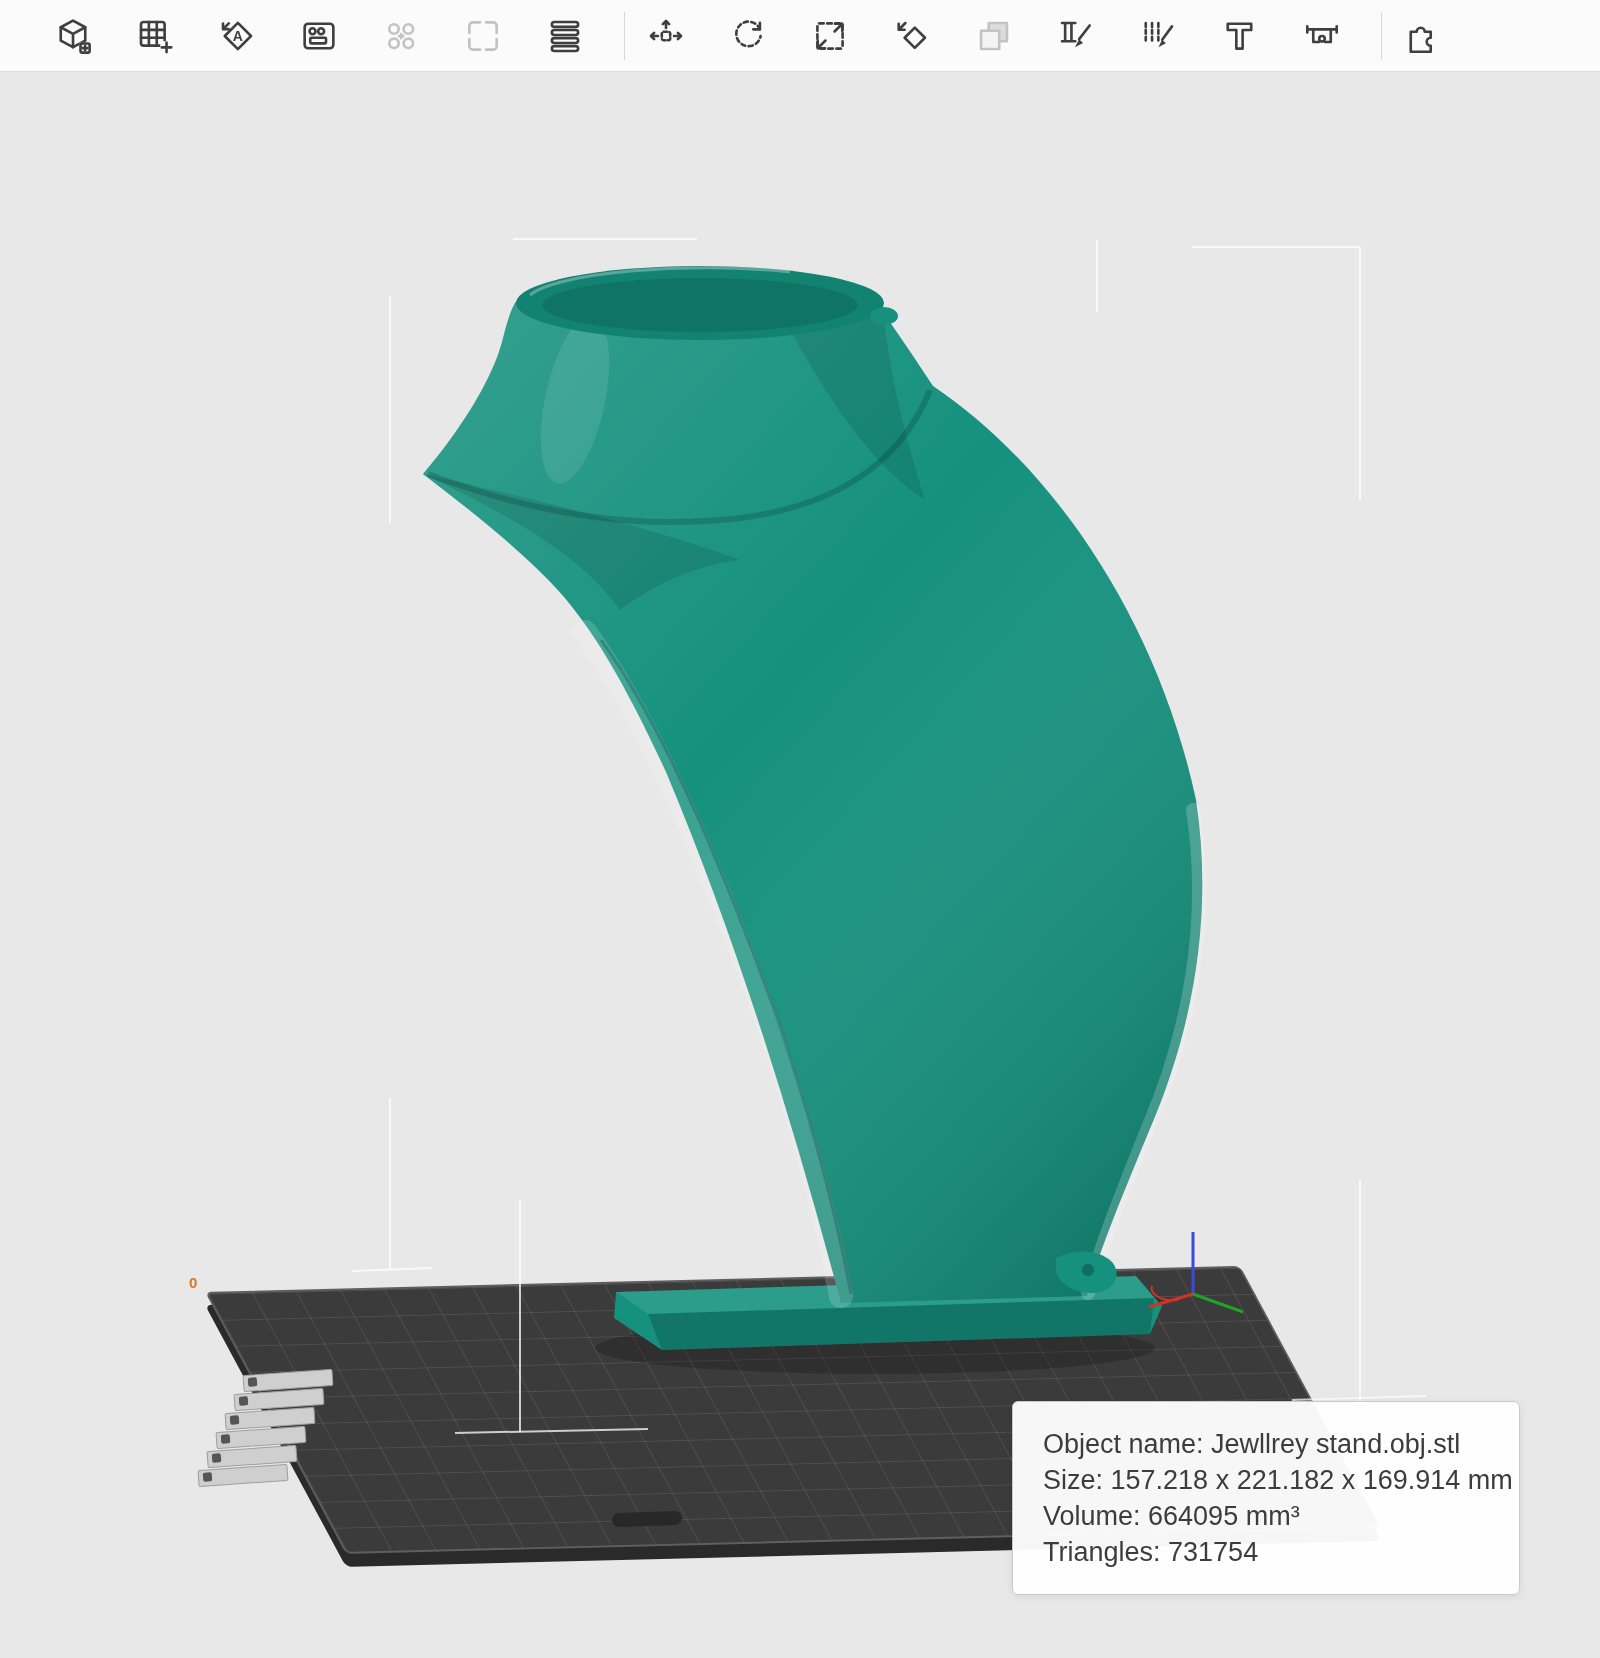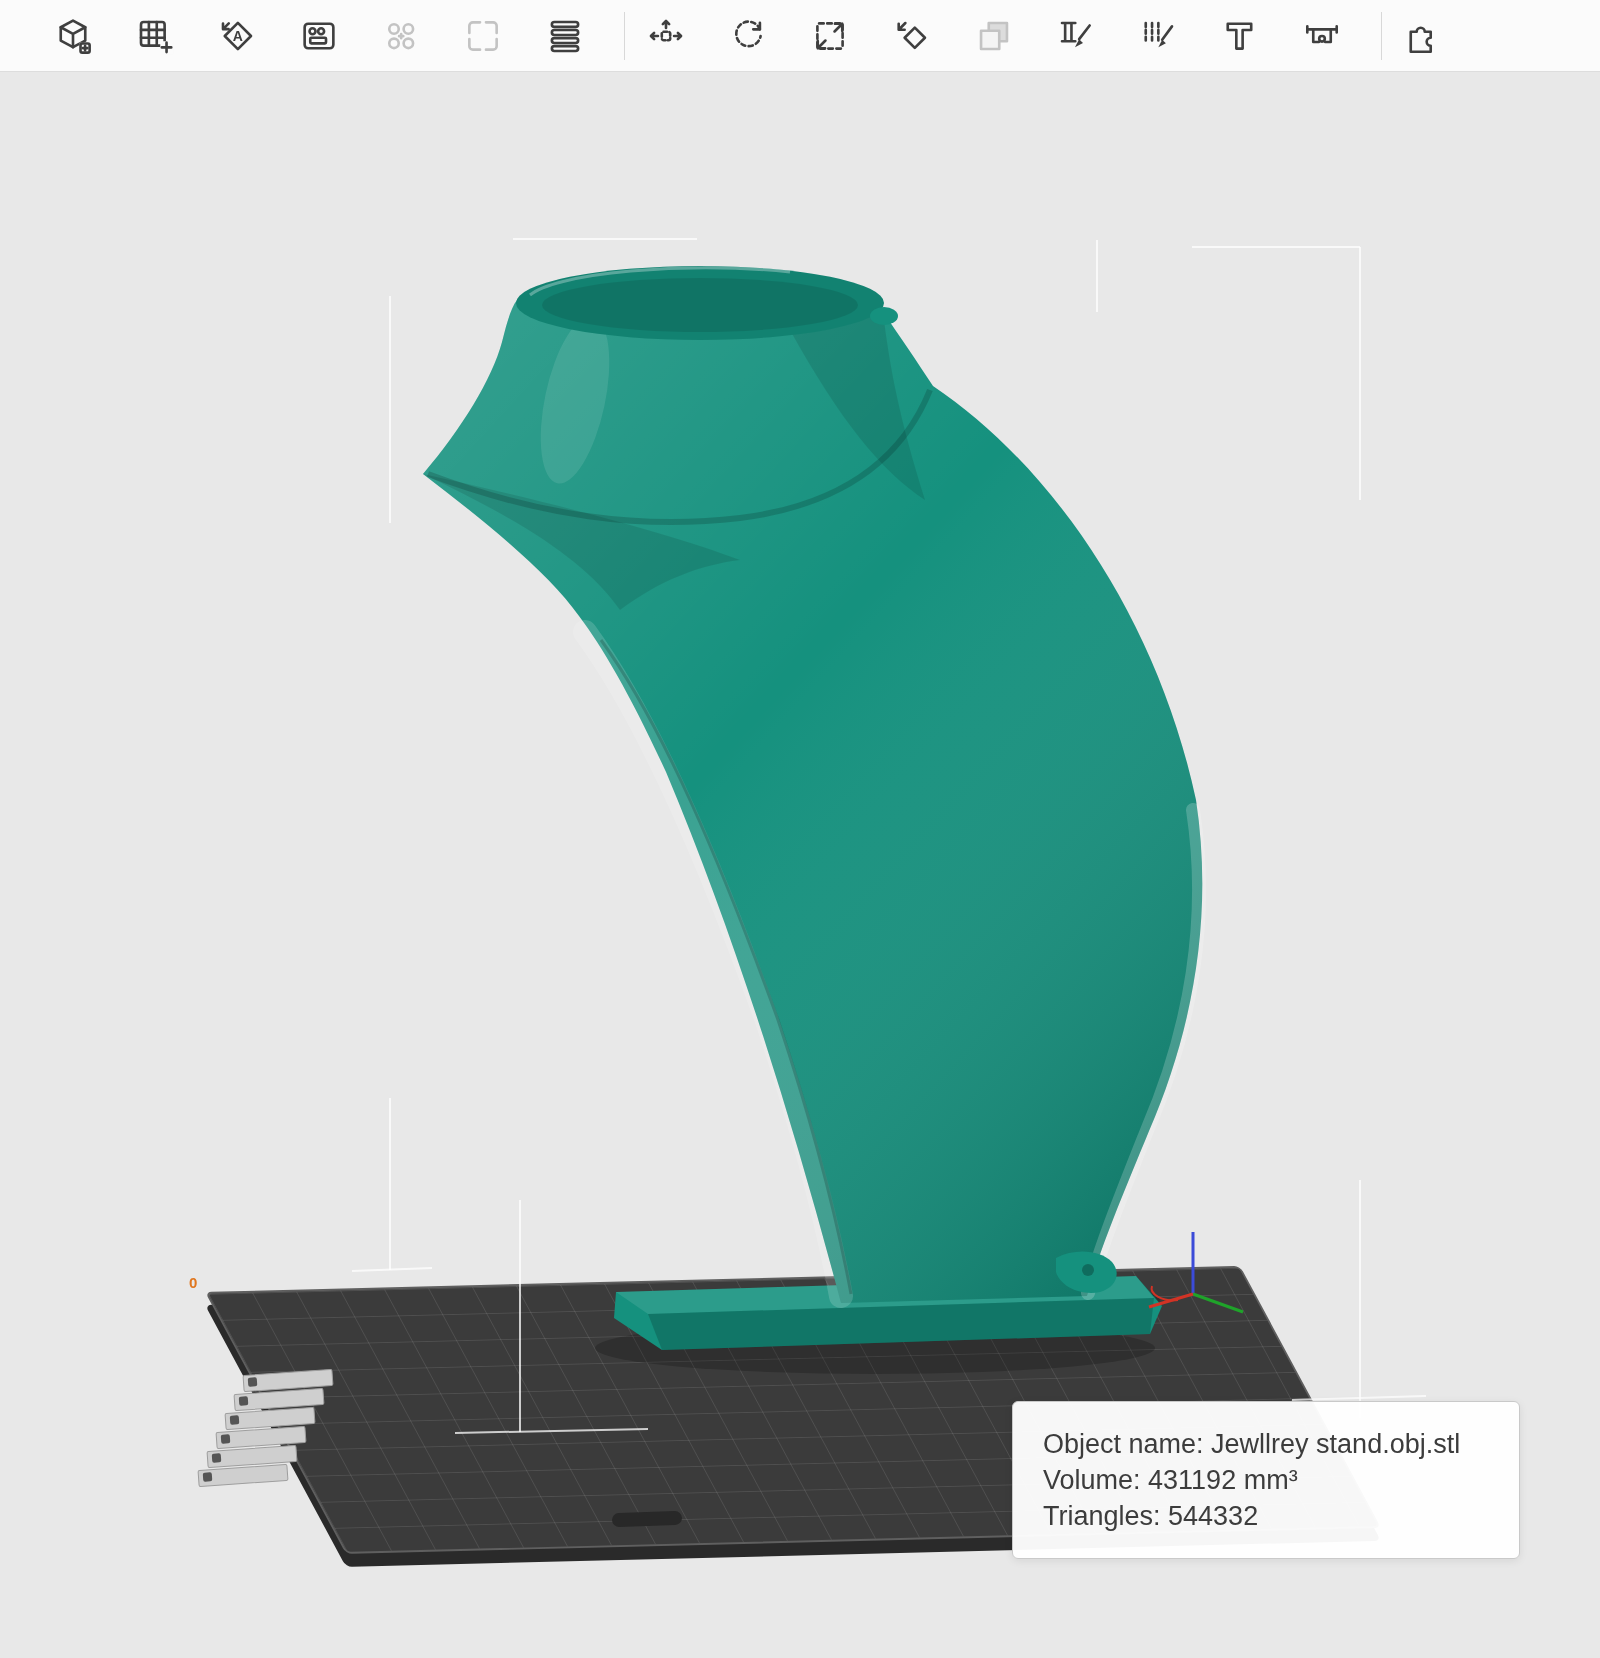--- a/index.html
+++ b/index.html
@@ -298,15 +298,16 @@
   <g stroke-width="3">
     <line x1="1193" y1="1232" x2="1193" y2="1294" stroke="#3b4bd8"></line>
     <line x1="1193" y1="1294" x2="1243" y2="1312" stroke="#1fa32a"></line>
     <line x1="1193" y1="1294" x2="1149" y2="1307" stroke="#d23325"></line>
     <path d="M1152 1286 A22 12 0 0 0 1178 1300" fill="none" stroke="#d23325" stroke-width="2"></path>
   </g>
 </svg>
 
 <div class="info-panel">
   <div class="info-line">Object name: Jewllrey stand.obj.stl</div>
-  <div class="info-line">Volume: 431192 mm³</div>
-  <div class="info-line">Triangles: 544332</div>
+  <div class="info-line">Size: 157.218 x 221.182 x 169.914 mm</div>
+  <div class="info-line">Volume: 664095 mm³</div>
+  <div class="info-line">Triangles: 731754</div>
 </div>
 
 </body></html>

